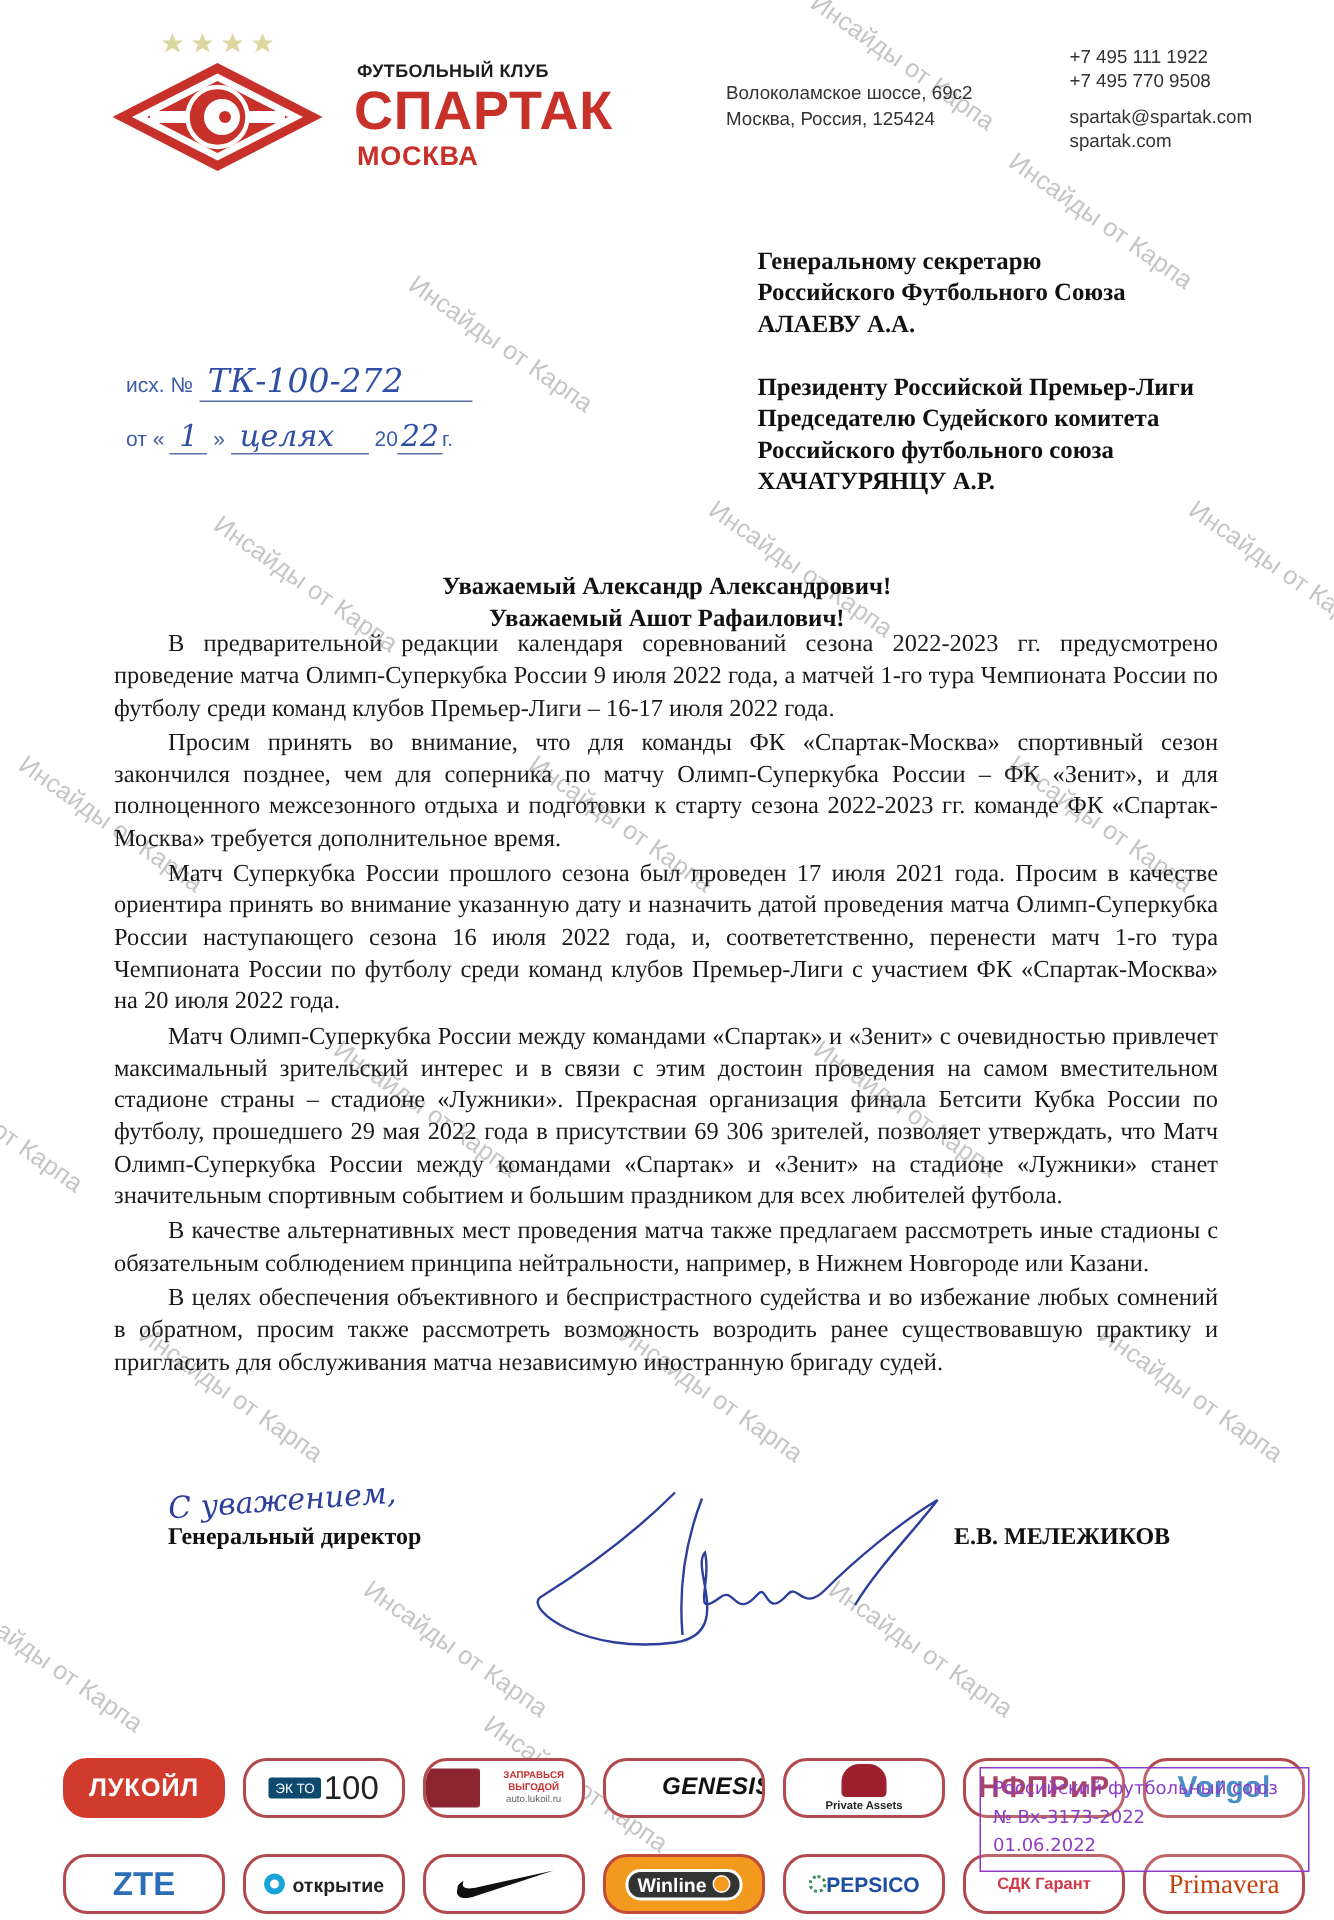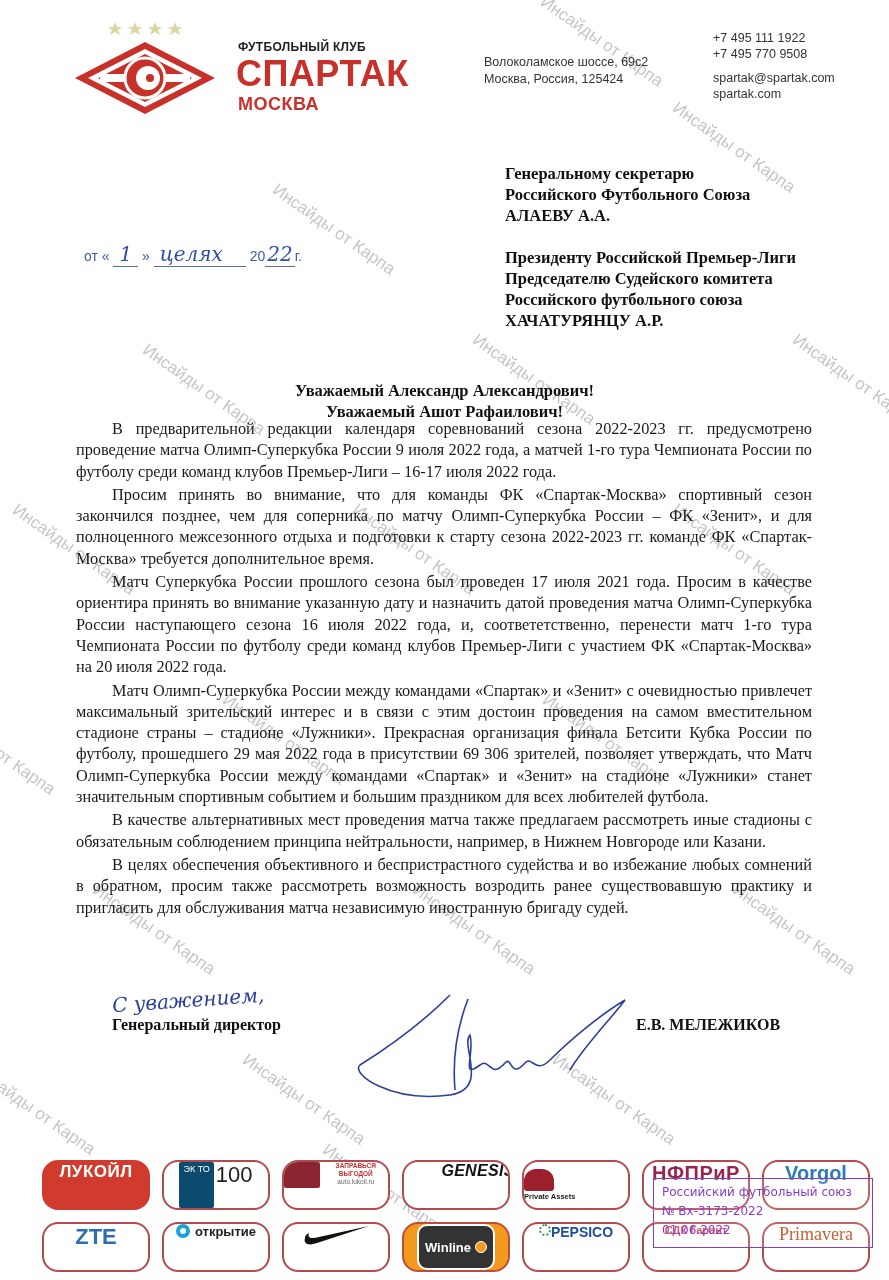--- a/index.html
+++ b/index.html
@@ -37,21 +37,21 @@
   .closing { position: absolute; left: 112px; top: 988px; font-family: "DejaVu Serif", serif; font-style: italic; color: #2d3f9c; font-size: 20px; transform: rotate(-4deg); }
   .sig-title { position: absolute; left: 112px; top: 1016px; font-weight: bold; font-size: 16px; color: #111; }
   .sig-name { position: absolute; left: 636px; top: 1016px; font-weight: bold; font-size: 16px; color: #111; }
   .signature { position: absolute; left: 340px; top: 985px; width: 300px; height: 120px; }
 
   
   .wm { position: absolute; font-family: "Liberation Sans", sans-serif; font-size: 17px; color: rgba(150,150,150,0.55); transform: rotate(35deg); transform-origin: left top; white-space: nowrap; pointer-events: none; }
 
   
   .sponsors { position: absolute; left: 42px; top: 1160px; width: 830px; display: grid; grid-template-columns: repeat(7, 108px); column-gap: 12px; row-gap: 12px; }
-  .sp { height: 50px; border: 2px solid #b34a4f; border-radius: 16px; display: flex; justify-content: center; font-family: "Liberation Sans", sans-serif; font-weight: bold; box-sizing: border-box; background: #fff; overflow: hidden; }
+  .sp { height: 40px; border: 2px solid #b34a4f; border-radius: 16px; display: flex; align-items: center; justify-content: center; font-family: "Liberation Sans", sans-serif; font-weight: bold; box-sizing: border-box; background: #fff; overflow: hidden; margin-top: 12px; }
   .sp.lukoil { background: #d13b2e; border-color: #d13b2e; color: #fff; font-size: 17px; letter-spacing: 0.5px; }
   .sp.ecto { gap: 2px; }
   .sp.ecto .tag { background: #0c4a6e; color: #fff; font-size: 9px; padding: 2px 4px; border-radius: 2px; font-weight: normal; }
   .sp.ecto .num { color: #222; font-size: 22px; font-weight: normal; }
   .sp.zapr { gap: 4px; }
   .sp.zapr .card { width: 42px; height: 26px; background: #8b2530; border-radius: 2px; }
   .sp.zapr .txt { font-size: 6.5px; color: #c53030; line-height: 8px; text-align: center; }
   .sp.genesis { font-style: italic; font-size: 16px; color: #111; letter-spacing: 0.3px; padding-left: 44px; }
   .sp.private { flex-direction: column; font-size: 7.5px; color: #222; }
   .sp.private .elephant { width: 30px; height: 22px; background: #9c1f2e; border-radius: 12px 12px 3px 3px; margin-bottom: 1px; }
@@ -139,20 +139,24 @@
   <div class="block2">
     <div>Президенту Российской Премьер-Лиги</div>
     <div>Председателю Судейского комитета</div>
     <div>Российского футбольного союза</div>
     <div class="name">ХАЧАТУРЯНЦУ А.Р.</div>
   </div>
 </div>
 
 <div class="outgoing">
   <div class="row">
+    <span class="label">исх. №</span>
+    <span class="hand" style="width:170px;">ТК-100-272</span>
+  </div>
+  <div class="row">
     <span class="label">от «</span>
     <span class="hand small">1</span>
     <span class="label">»</span>
     <span class="hand small" style="width:80px;">целях</span>
     <span class="label">20</span><span class="hand small" style="padding:0 2px;">22</span><span class="label">г.</span>
   </div>
 </div>
 
 <div class="greeting">
   <div>Уважаемый Александр Александрович!</div>

